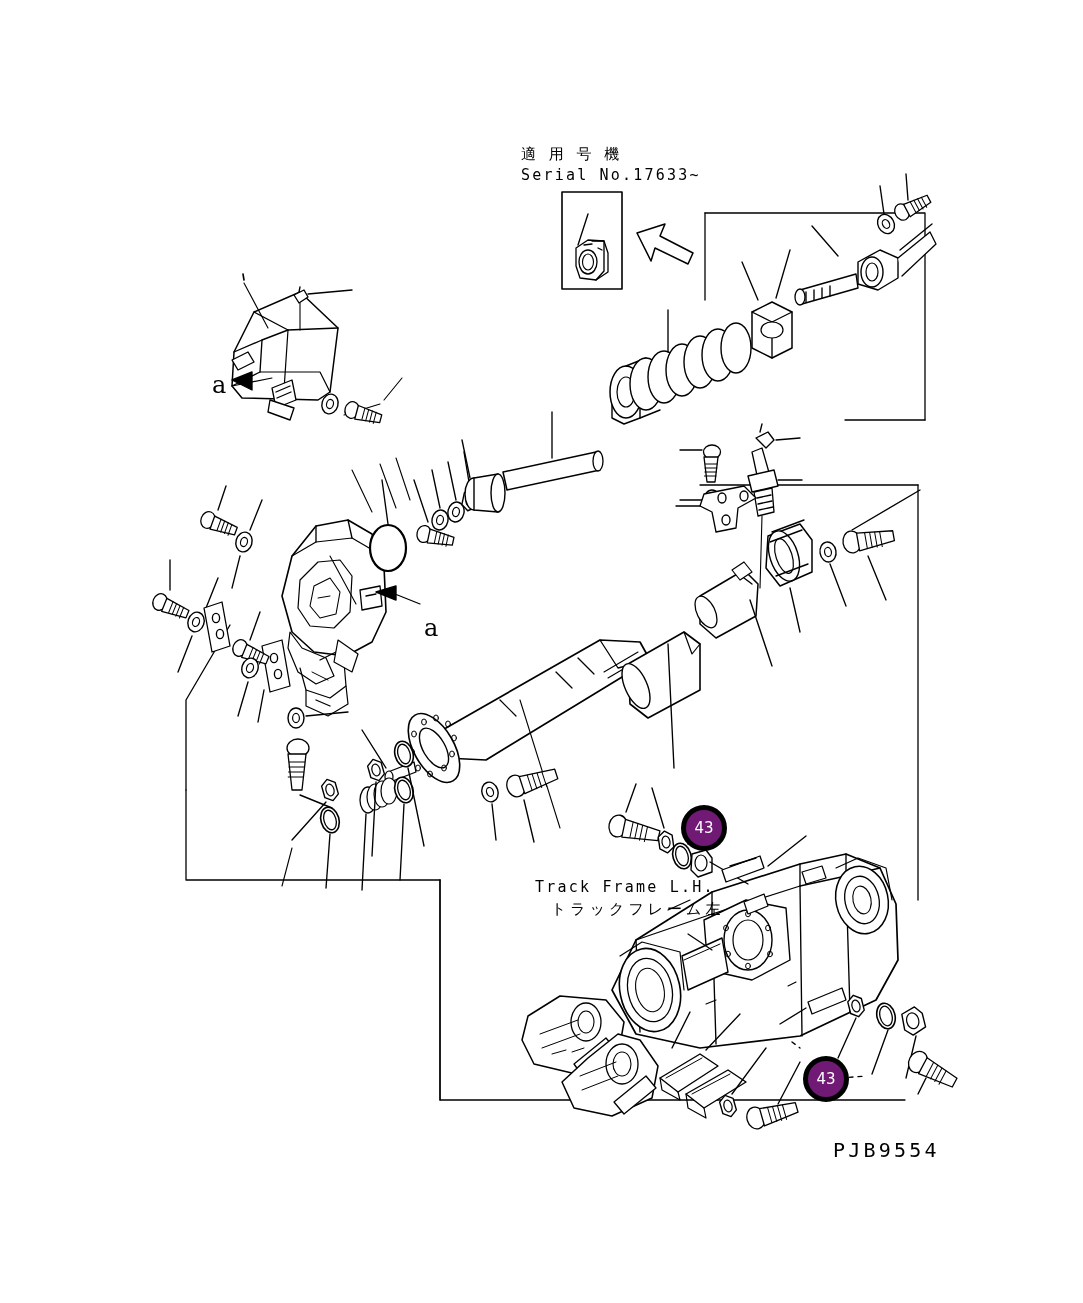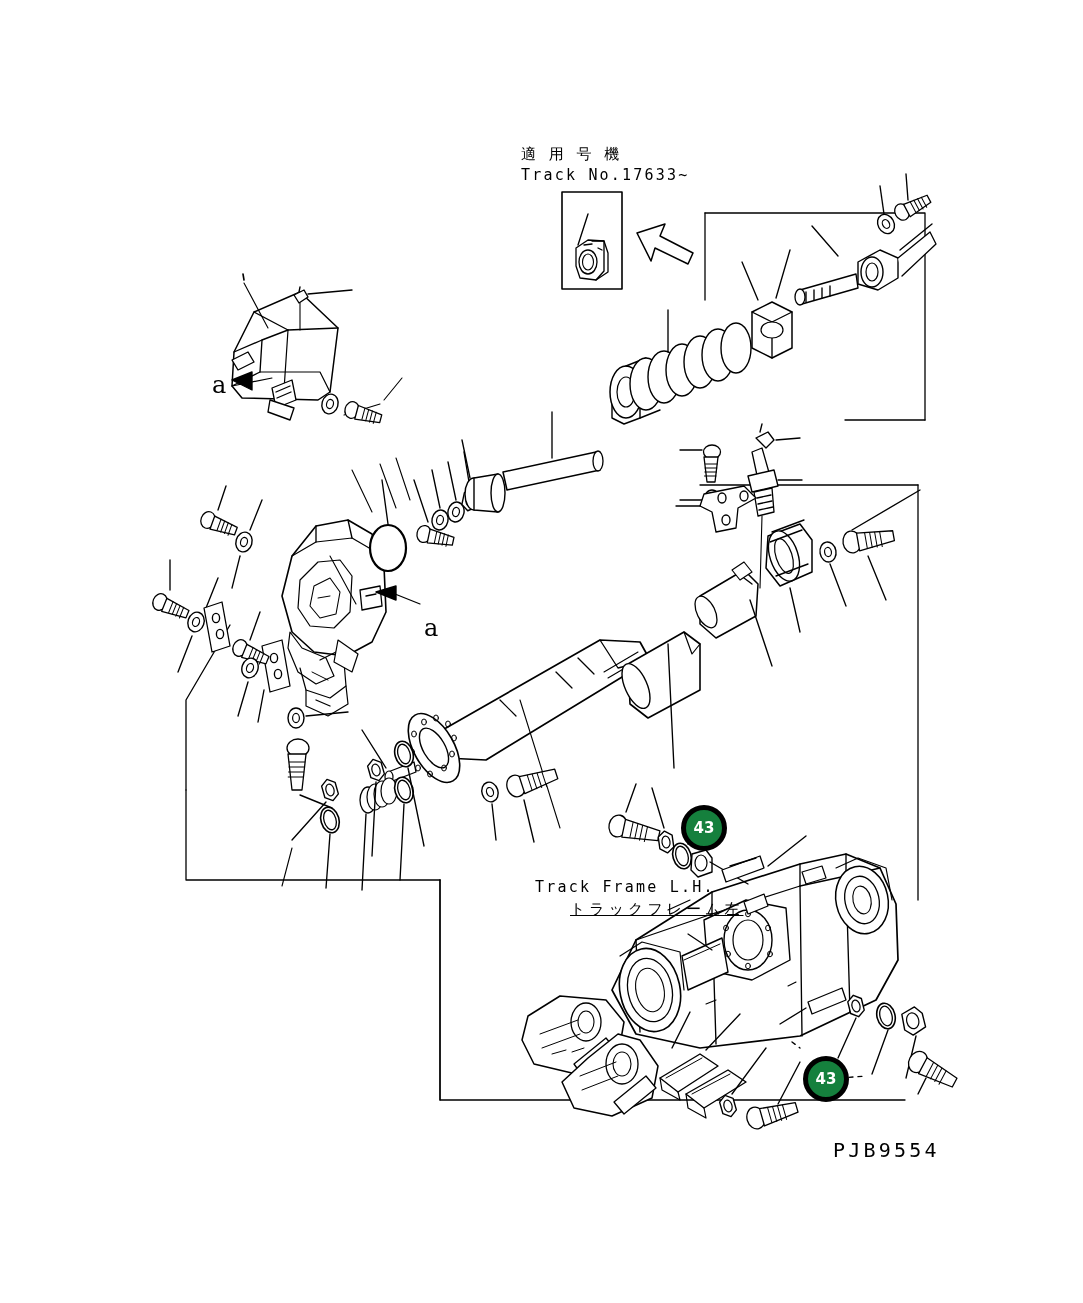--- a/index.html
+++ b/index.html
@@ -5,23 +5,23 @@
   html,body{margin:0;padding:0;background:#ffffff;}
   body{font-family:"DejaVu Sans","Liberation Sans",sans-serif;}
   #page{position:relative;width:1083px;height:1303px;background:#ffffff;overflow:hidden;}
   #svgroot{position:absolute;left:0;top:0;width:1083px;height:1303px;}
   .lbl{position:absolute;white-space:pre;color:#000;}
   .jp{font-family:"DejaVu Sans",sans-serif;font-size:15px;letter-spacing:4px;}
   .en{font-family:"DejaVu Sans Mono","Liberation Mono",monospace;font-size:15px;letter-spacing:2.2px;}
   .code{font-family:"DejaVu Sans Mono","Liberation Mono",monospace;font-size:20px;letter-spacing:3.2px;}
   .itm{font-family:"DejaVu Serif","Liberation Serif",serif;font-size:24px;}
   .badge{position:absolute;width:46px;height:46px;border-radius:50%;
-         background:#15803d;border:5px solid #000;box-sizing:border-box;
+         background:#701a75;border:5px solid #000;box-sizing:border-box;
          display:flex;align-items:center;justify-content:center;
-         color:#fff;font-family:"DejaVu Sans",sans-serif;font-size:15px;font-weight:bold;}
+         color:#fff;font-family:"DejaVu Sans",sans-serif;font-size:15px;font-weight:normal;}
 </style>
 </head>
 <body>
 
 <div id="page">
 
   <svg id="svgroot" viewBox="0 0 1083 1303">
     <defs>
       <g id="boltSm">
         <ellipse cx="0" cy="0" rx="7" ry="8.5" fill="#fff" stroke="#000" stroke-width="1.3"></ellipse>
@@ -520,23 +520,23 @@
         <path d="M232,386 L272,378" stroke-width="1.2"></path>
         <path d="M252,372 L232,380 L252,390 Z" fill="#000"></path>
       </g>
 
       <path d="M690,900 L668,910" stroke-width="1.2"></path>
       <path d="M688,934 L712,950" stroke-width="1.2"></path>
     </g>
   </svg>
 
   <div class="lbl jp" style="left:521px; top:145px;">適 用 号 機</div>
-  <div class="lbl en" style="left:521px; top:166px;">Track No.17633~</div>
-
-  <div class="lbl jp" style="left:570px; top:900px;text-decoration:underline;">トラックフレーム左</div>
+  <div class="lbl en" style="left:521px; top:166px;">Serial No.17633~</div>
+
+  <div class="lbl jp" style="left:551px; top:900px;">トラックフレーム左</div>
   <div class="lbl en" style="left:535px; top:878px;">Track Frame L.H.</div>
 
   <div class="lbl code" style="left:833px; top:1138px;">PJB9554</div>
 
   <div class="lbl itm" style="left:212px; top:371px;">a</div>
   <div class="lbl itm" style="left:424px; top:614px;">a</div>
 
   <div class="badge" style="left:681px; top:805px;">43</div>
   <div class="badge" style="left:803px; top:1056px;">43</div>
 

